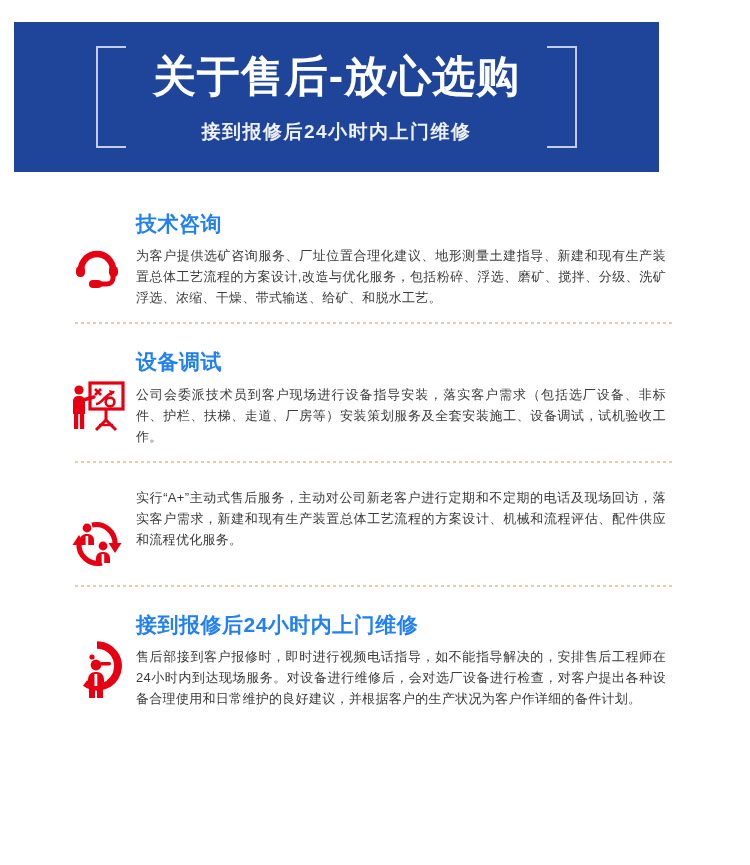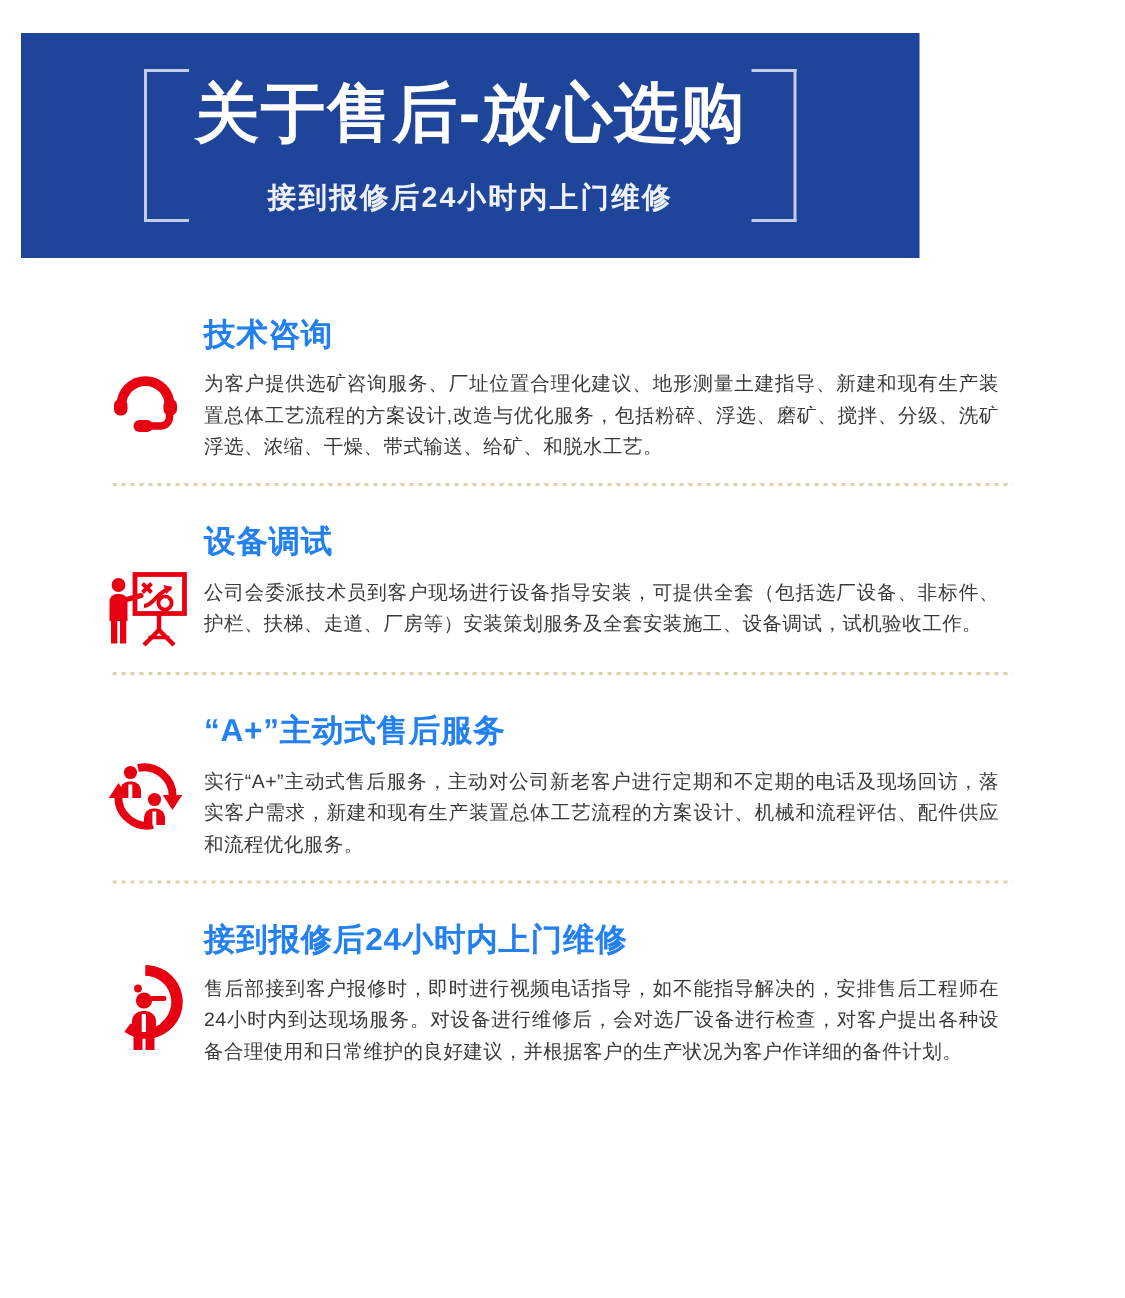--- a/index.html
+++ b/index.html
@@ -13,21 +13,21 @@
     font-family: "Liberation Sans", "DejaVu Sans", sans-serif;
     overflow: hidden;
     position: relative;
   }
 
   
   .banner {
     position: absolute;
     left: 14px;
     top: 22px;
-    width: 599px;
+    width: 645px;
     height: 150px;
     background: #1f459a;
     box-sizing: border-box;
   }
   .banner-inner {
     position: relative;
     width: 100%;
     height: 100%;
   }
   .bracket {
@@ -184,21 +184,21 @@
 
           <circle cx="10" cy="12" r="4.6" fill="#e60012"></circle>
           <path d="M10 18 h1 a5 5 0 0 1 5 5 v13 h-12 v-13 a5 5 0 0 1 5 -5 z" fill="#e60012"></path>
           <rect x="5" y="36" width="4.2" height="15" fill="#e60012"></rect>
           <rect x="11" y="36" width="4.2" height="15" fill="#e60012"></rect>
           <line x1="14" y1="22" x2="25" y2="19" stroke="#e60012" stroke-width="3.4" stroke-linecap="round"></line>
         </svg>
       </div>
       <div class="text-cell">
         <div class="sec-title">设备调试</div>
-        <div class="sec-body">公司会委派技术员到客户现场进行设备指导安装，可提供全套（包括选厂设备、非标件、护栏、扶梯、走道、厂房等）安装策划服务及全套安装施工、设备调试，试机验收工作。</div>
+        <div class="sec-body">公司会委派技术员到客户现场进行设备指导安装，落实客户需求（包括选厂设备、非标件、护栏、扶梯、走道、厂房等）安装策划服务及全套安装施工、设备调试，试机验收工作。</div>
       </div>
     </div>
     <div class="divider"></div>
   </div>
 
   <div class="section">
     <div class="section-row">
       <div class="icon-cell">
         <svg width="54" height="54" viewBox="0 0 54 54" aria-hidden="true">
 
@@ -211,21 +211,20 @@
           <circle cx="17" cy="11" r="4.4" fill="#e60012"></circle>
           <path d="M17 17 h1 a6 6 0 0 1 6 6 v5 h-14 v-5 a6 6 0 0 1 6 -6 z" fill="#e60012"></path>
           <rect x="15.6" y="19" width="2.6" height="9" fill="#ffffff"></rect>
 
           <circle cx="33" cy="29" r="4.4" fill="#e60012"></circle>
           <path d="M33 35 h1 a6 6 0 0 1 6 6 v5 h-14 v-5 a6 6 0 0 1 6 -6 z" fill="#e60012"></path>
           <rect x="31.6" y="37" width="2.6" height="9" fill="#ffffff"></rect>
         </svg>
       </div>
       <div class="text-cell">
-        <div class="sec-title">“A+”主动式售后服务</div>
         <div class="sec-body">实行“A+”主动式售后服务，主动对公司新老客户进行定期和不定期的电话及现场回访，落实客户需求，新建和现有生产装置总体工艺流程的方案设计、机械和流程评估、配件供应和流程优化服务。</div>
       </div>
     </div>
     <div class="divider"></div>
   </div>
 
   <div class="section">
     <div class="section-row">
       <div class="icon-cell">
         <svg width="54" height="58" viewBox="0 0 54 58" aria-hidden="true">

